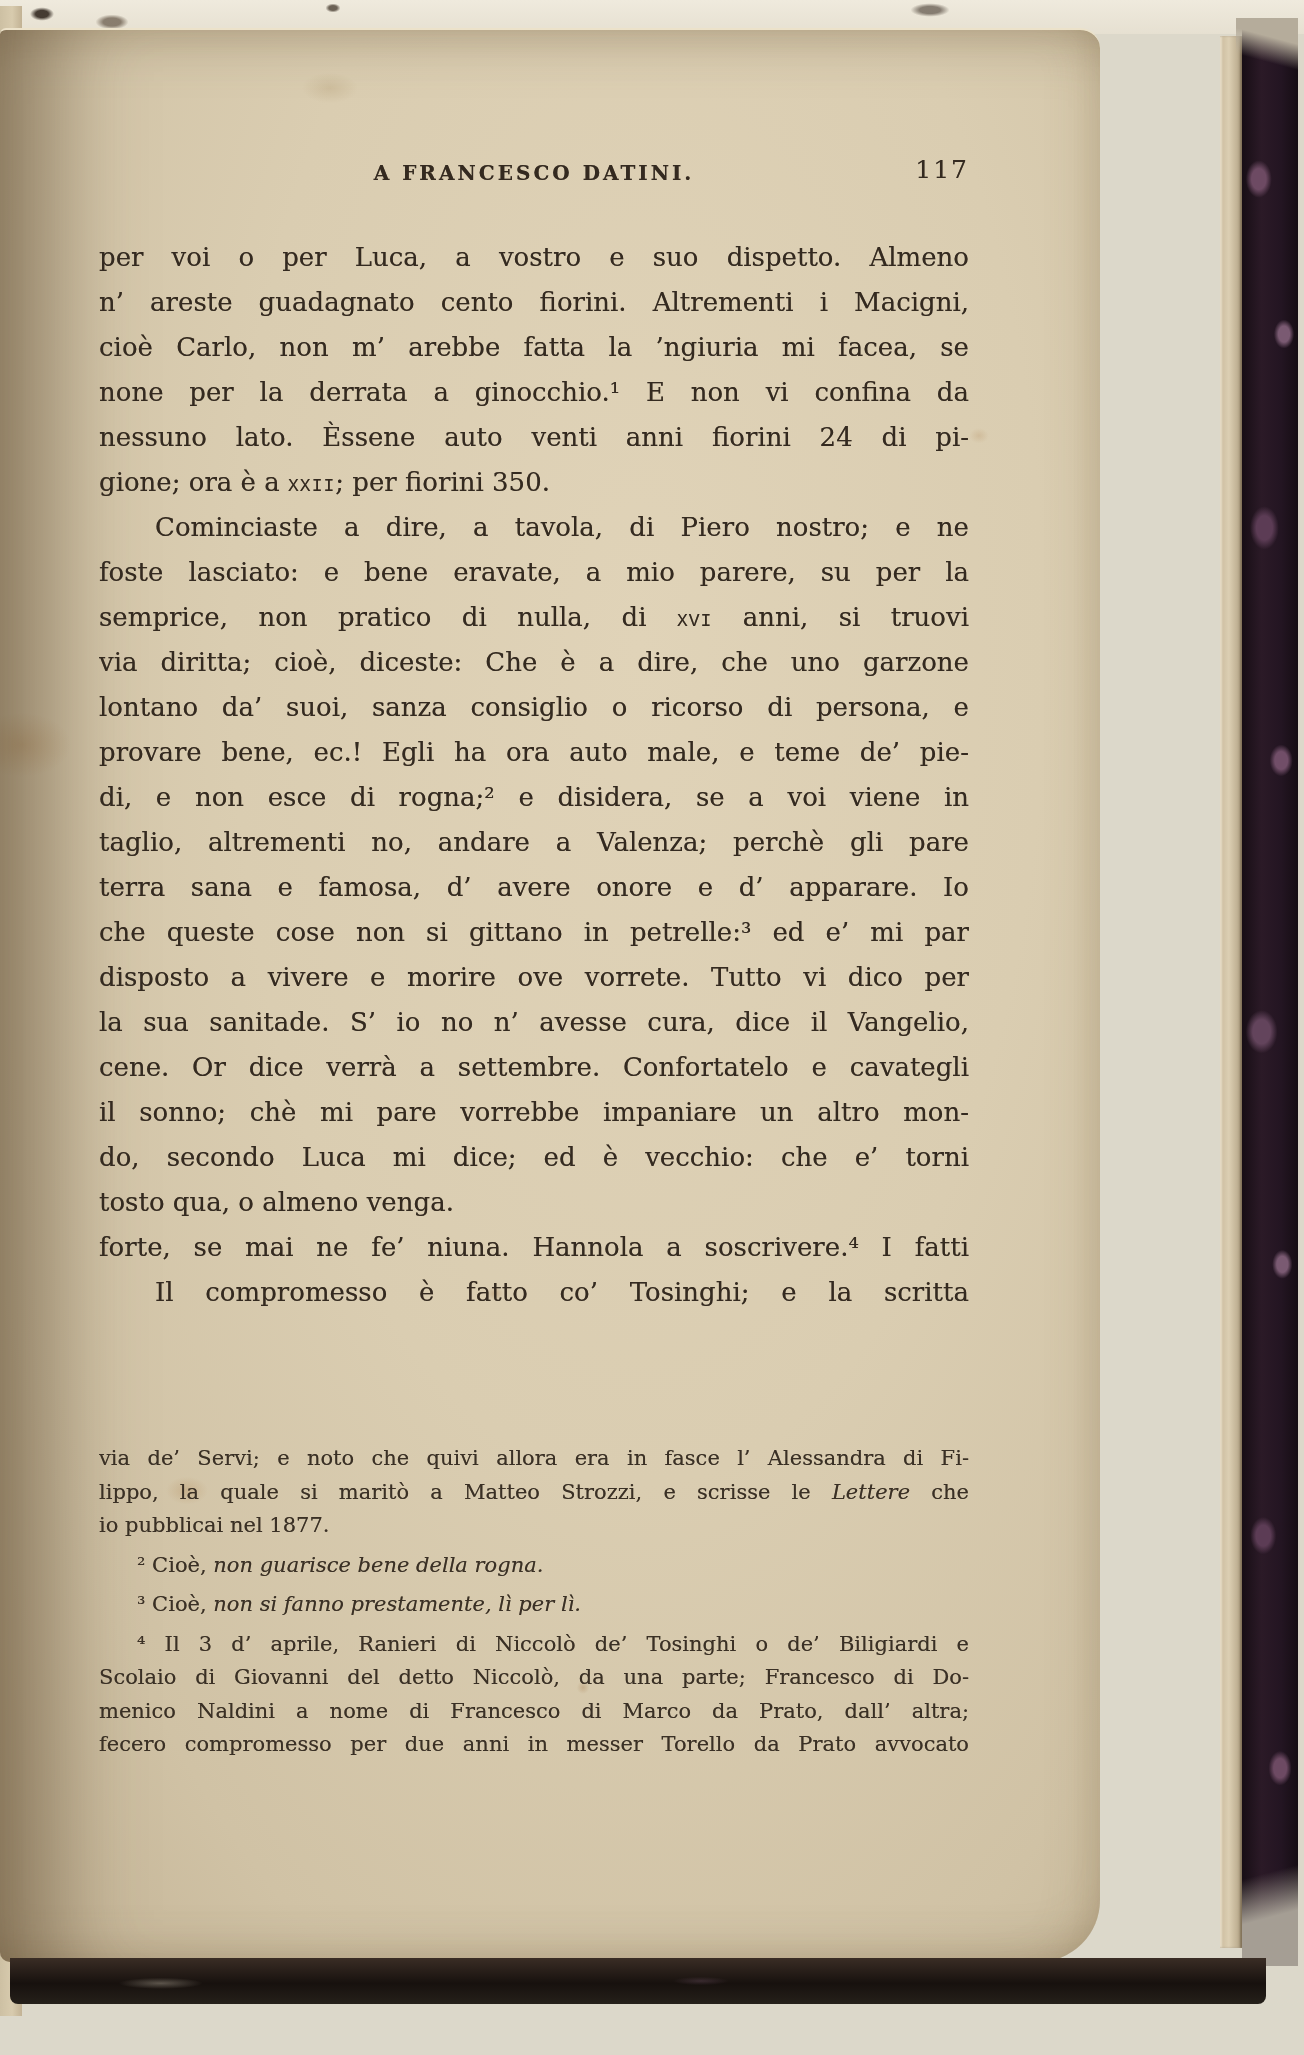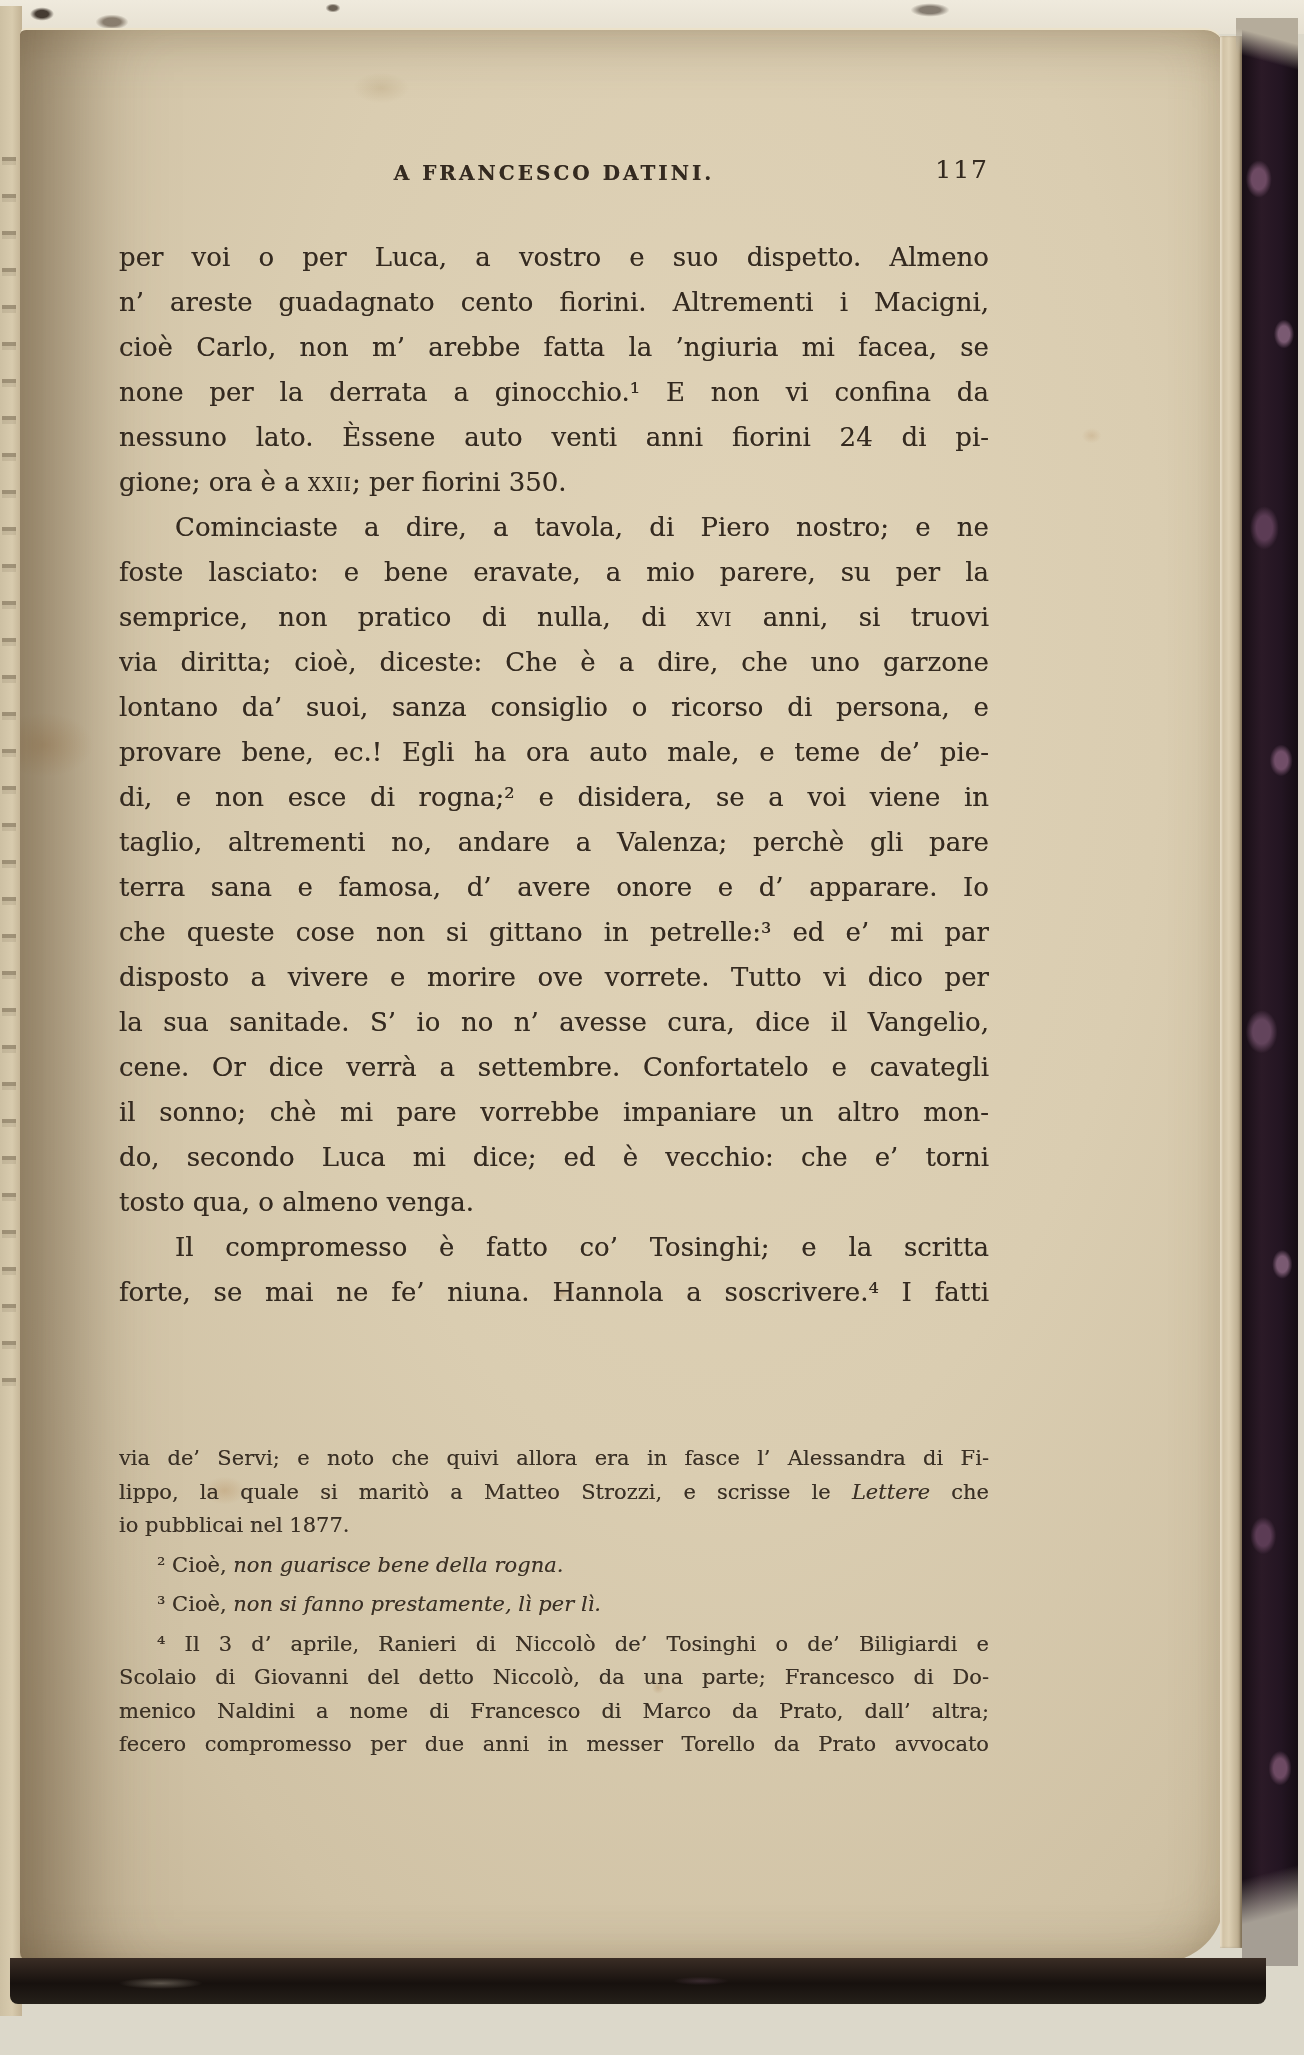--- a/index.html
+++ b/index.html
@@ -38,21 +38,21 @@
       to bottom,
       transparent 0 11px,
       rgba(92,78,56,.45) 11px 15px,
       rgba(92,78,56,.12) 15px 19px,
       transparent 19px 37px);
     filter:blur(0.7px);
   }
 
   
   .page{
-    position:absolute;left:20px;top:28px;width:1204px;height:1932px;
+    position:absolute;left:0;top:28px;width:1100px;height:1932px;
     border-radius:6px 20px 62px 10px;
     background:
       radial-gradient(70px 46px at 2% 37%, rgba(167,117,60,.26), transparent 70%),
       radial-gradient(30px 20px at 17% 75.6%, rgba(167,117,60,.25), transparent 70%),
       radial-gradient(12px 10px at 45% 65.4%, rgba(150,100,50,.30), transparent 70%),
       radial-gradient(9px 9px at 53% 85.8%, rgba(150,100,50,.26), transparent 70%),
       radial-gradient(14px 11px at 89% 21%, rgba(160,110,55,.18), transparent 70%),
       radial-gradient(40px 22px at 30% 3%, rgba(150,120,70,.18), transparent 70%),
       radial-gradient(ellipse at 58% 32%, #e0d3b8 0%, #dacdb1 45%, #d0c2a5 78%, #c3b395 100%);
     box-shadow:
@@ -93,21 +93,21 @@
   }
   .footnote{margin-bottom:6px;}
   .footnote .line{
     line-height:33.5px;overflow:hidden;
     text-align:justify;text-align-last:justify;
   }
   .footnote .line.last{text-align-last:left;}
   .footnote .line.fn-indent{padding-left:38px;}
 
   .it{font-style:italic;}
-  .sc{font-variant:small-caps;letter-spacing:1px;}
+  .sc{font-variant:small-caps;letter-spacing:1px;font-family:Liberation Mono, monospace;}
 
   
   .edge-strip{
     position:absolute;left:1220px;top:36px;width:22px;height:1912px;
     background:linear-gradient(to right,#cabb9d,#dccfb3 40%,#c3b497 75%,#a8997c);
     box-shadow:inset -2px 0 2px rgba(70,55,35,.4), inset 2px 0 2px rgba(255,250,235,.5);
   }
 
   
   .binding{
@@ -171,22 +171,22 @@
         <div class="line"><span>di, e non esce di rogna;² e disidera, se a voi viene in</span></div>
         <div class="line"><span>taglio, altrementi no, andare a Valenza; perchè gli pare</span></div>
         <div class="line"><span>terra sana e famosa, d’ avere onore e d’ apparare. Io</span></div>
         <div class="line"><span>che queste cose non si gittano in petrelle:³ ed e’ mi par</span></div>
         <div class="line"><span>disposto a vivere e morire ove vorrete. Tutto vi dico per</span></div>
         <div class="line"><span>la sua sanitade. S’ io no n’ avesse cura, dice il Vangelio,</span></div>
         <div class="line"><span>cene. Or dice verrà a settembre. Confortatelo e cavategli</span></div>
         <div class="line"><span>il sonno; chè mi pare vorrebbe impaniare un altro mon-</span></div>
         <div class="line"><span>do, secondo Luca mi dice; ed è vecchio: che e’ torni</span></div>
         <div class="line last"><span>tosto qua, o almeno venga.</span></div>
+        <div class="line"><span>forte, se mai ne fe’ niuna. Hannola a soscrivere.⁴ I fatti</span></div>
         <div class="line indent"><span>Il compromesso è fatto co’ Tosinghi; e la scritta</span></div>
-        <div class="line"><span>forte, se mai ne fe’ niuna. Hannola a soscrivere.⁴ I fatti</span></div>
       </div>
     <div class="footnotes">
         <div class="footnote">
           <div class="line"><span>via de’ Servi; e noto che quivi allora era in fasce l’ Alessandra di Fi-</span></div>
           <div class="line"><span>lippo, la quale si maritò a Matteo Strozzi, e scrisse le </span><span class="it">Lettere</span><span> che</span></div>
           <div class="line last"><span>io pubblicai nel 1877.</span></div>
         </div>
         <div class="footnote">
           <div class="line last fn-indent"><span>² Cioè, </span><span class="it">non guarisce bene della rogna.</span></div>
         </div>

